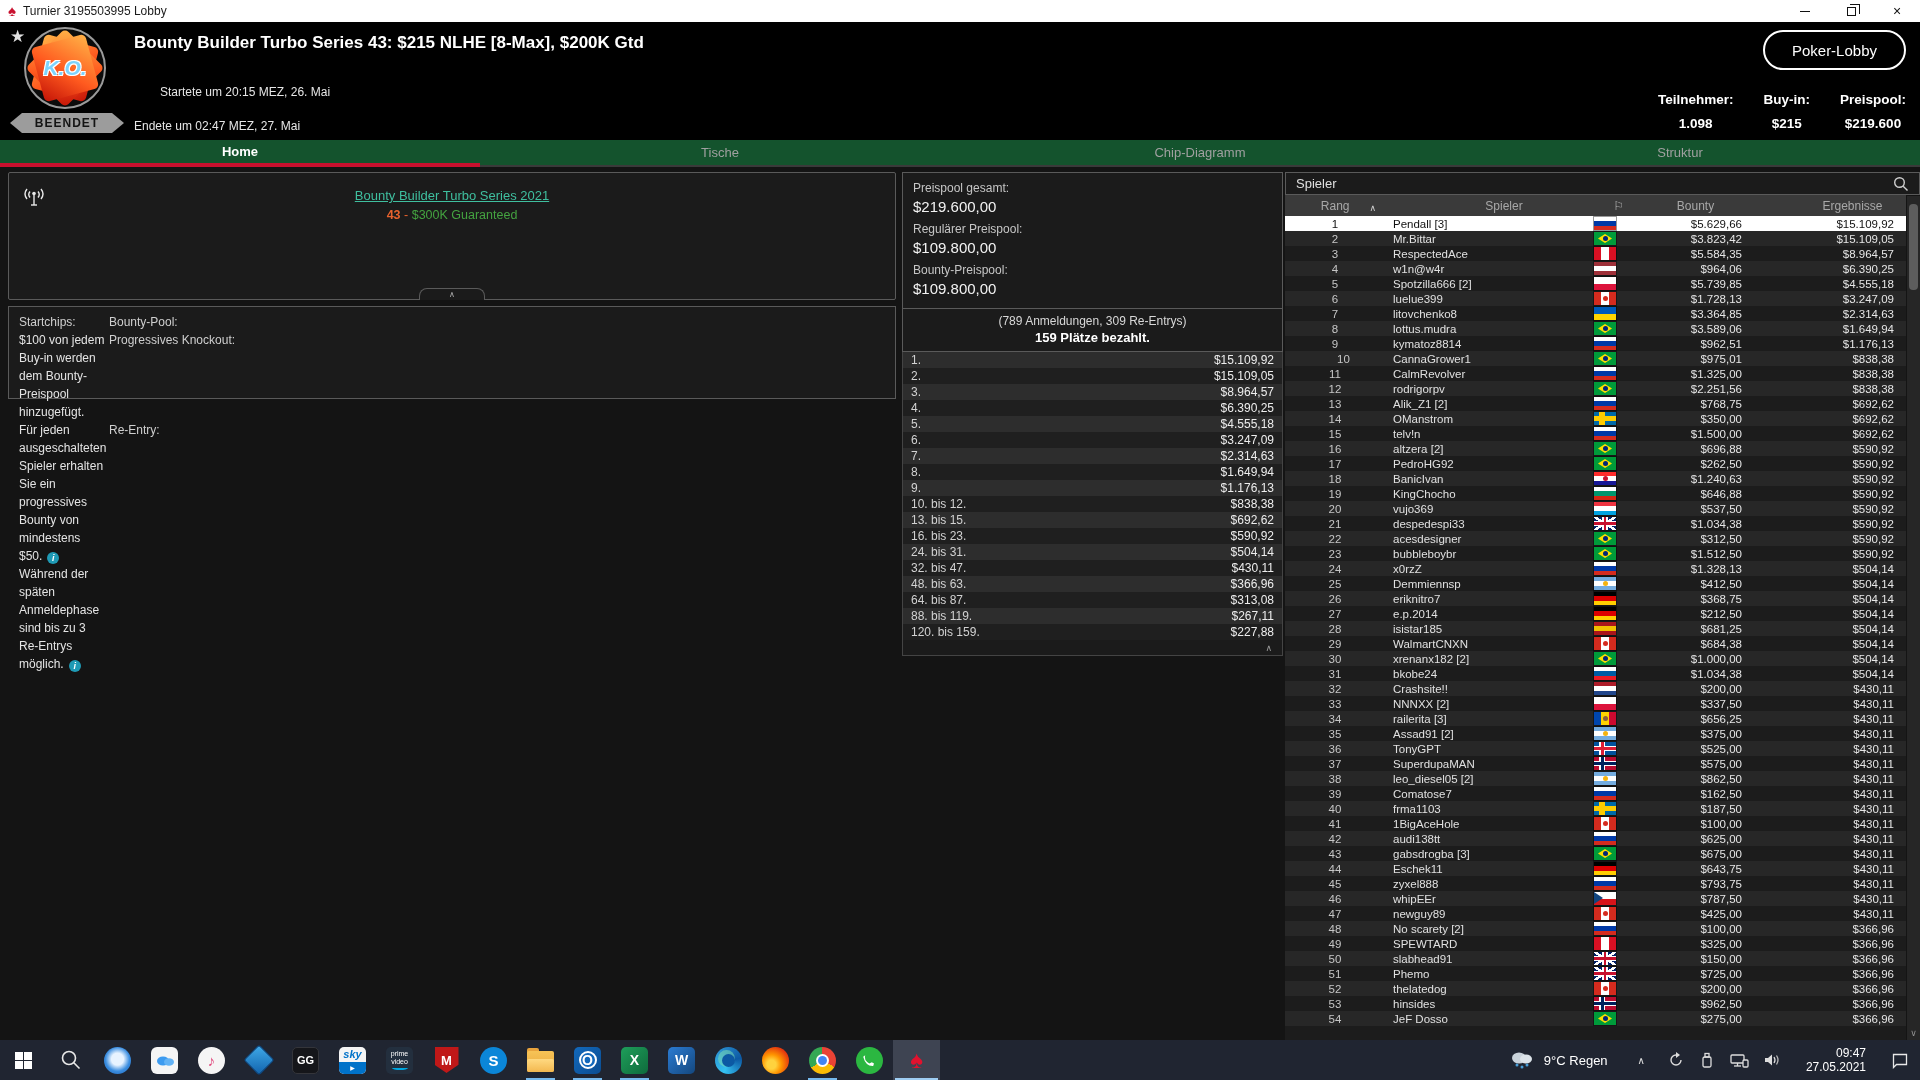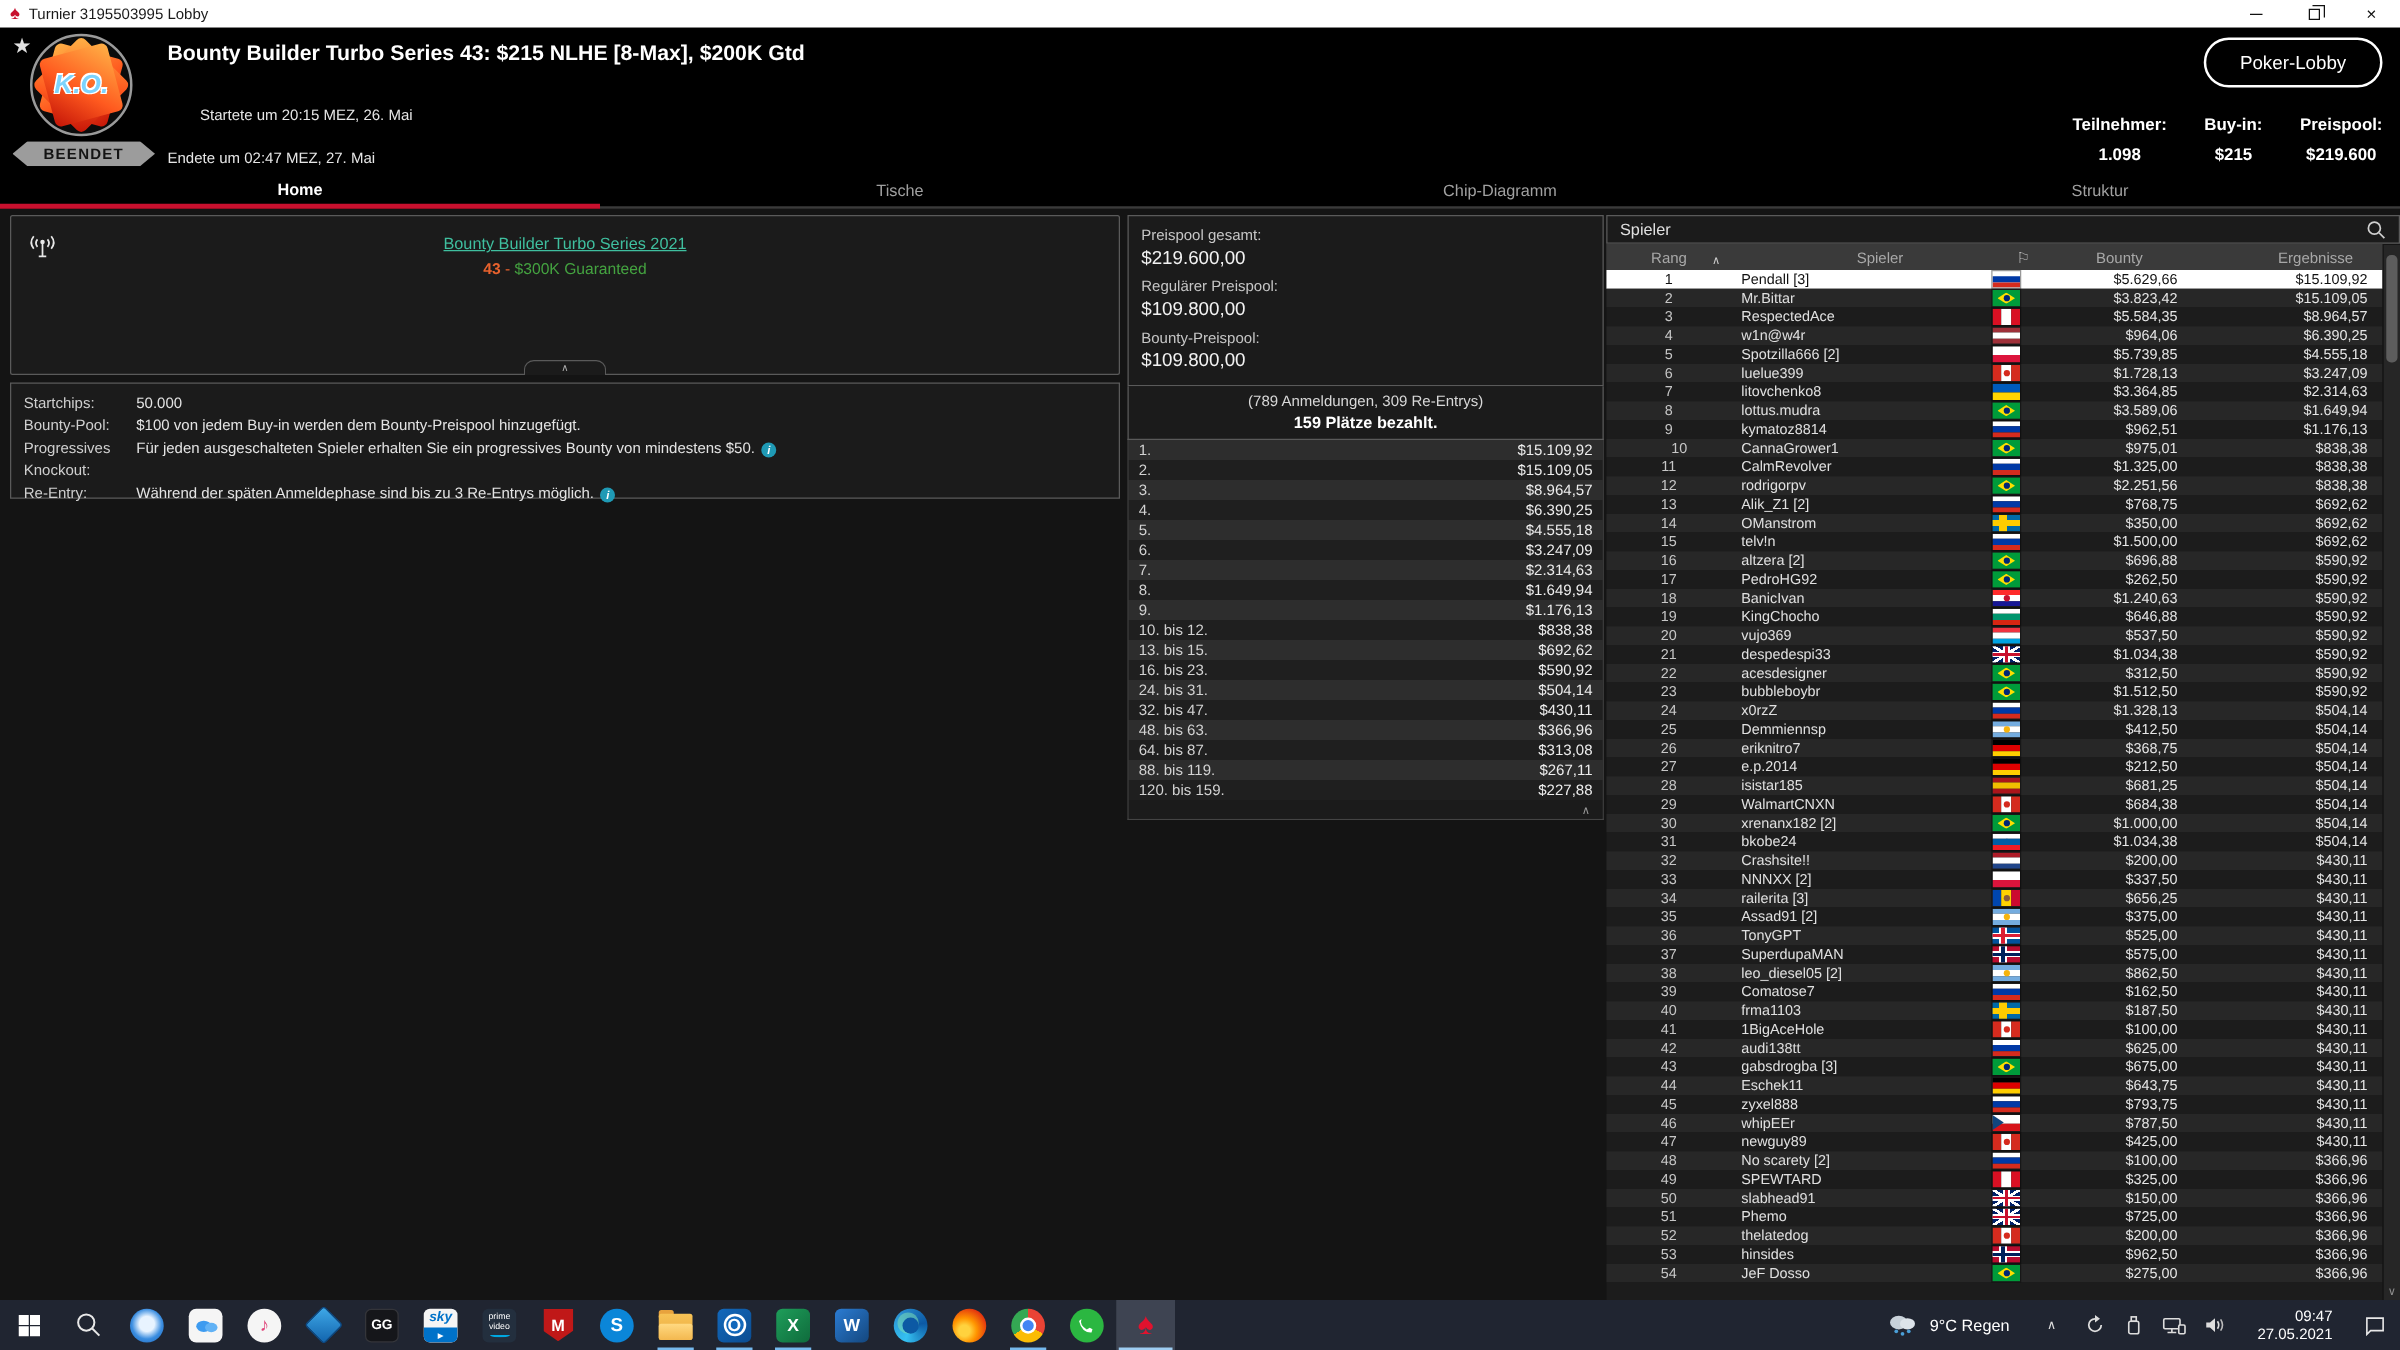--- a/index.html
+++ b/index.html
@@ -37,21 +37,21 @@
   .hdr-line { position:absolute; left:134px; font-size:12px; color:#e6e6e6; }
   .lobby-btn { position:absolute; right:14px; top:8px; height:40px; padding:0 27px; border:2px solid #fff;
     border-radius:21px; background:transparent; color:#fff; font-size:15px;
     font-family:"Liberation Sans",sans-serif; display:flex; align-items:center; }
   .hdr-stats { position:absolute; right:14px; top:70px; display:flex; gap:30px; }
   .stat-col { text-align:center; }
   .stat-label { font-size:13.5px; font-weight:bold; color:#fff; }
   .stat-value { font-size:13.5px; font-weight:bold; color:#fff; margin-top:9px; }
 
   
-  .tabbar { position:absolute; left:0; top:140px; width:1920px; height:27px; background:#000000; display:flex; }
+  .tabbar { position:absolute; left:0; top:140px; width:1920px; height:27px; background:#14532d; display:flex; }
   .tab { flex:1; display:flex; align-items:center; justify-content:center; font-size:13px; color:#a0a0a0;
     border-bottom:2px solid #3a3a3a; cursor:default; }
   .tab.active { color:#fff; font-weight:bold; border-bottom:4px solid #c8102e; }
 
   
   .promo-box { position:absolute; left:8px; top:172px; width:888px; height:128px; background:#1b1b1b;
     border:1px solid #5a5a5a; border-radius:2px; }
   .antenna { position:absolute; left:12px; top:10px; }
   .promo-center { text-align:center; padding-top:13px; }
   .promo-link { font-size:13px; color:#3fbf9f; text-decoration:underline; }
@@ -259,21 +259,20 @@
   <div class="promo-center">
     <div><span class="promo-link">Bounty Builder Turbo Series 2021</span></div>
     <div class="promo-sub"><span class="promo-num">43</span><span class="promo-sep"> - </span><span class="promo-gtd">$300K Guaranteed</span></div>
   </div>
   <div class="promo-notch">∧</div>
 </div>
 
 <div class="info-box">
   <div class="info-grid">
       <div class="info-label">Startchips:</div>
-      <div class="info-text"><span>50.000</span></div>
       <div class="info-label">Bounty-Pool:</div>
       <div class="info-text"><span>$100 von jedem Buy-in werden dem Bounty-Preispool hinzugefügt.</span></div>
       <div class="info-label">Progressives Knockout:</div>
       <div class="info-text"><span>Für jeden ausgeschalteten Spieler erhalten Sie ein progressives Bounty von mindestens $50.</span><span class="info-i">i</span></div>
       <div class="info-label">Re-Entry:</div>
       <div class="info-text"><span>Während der späten Anmeldephase sind bis zu 3 Re-Entrys möglich.</span><span class="info-i">i</span></div>
     </div>
 </div>
 
 <div class="prize-box">

